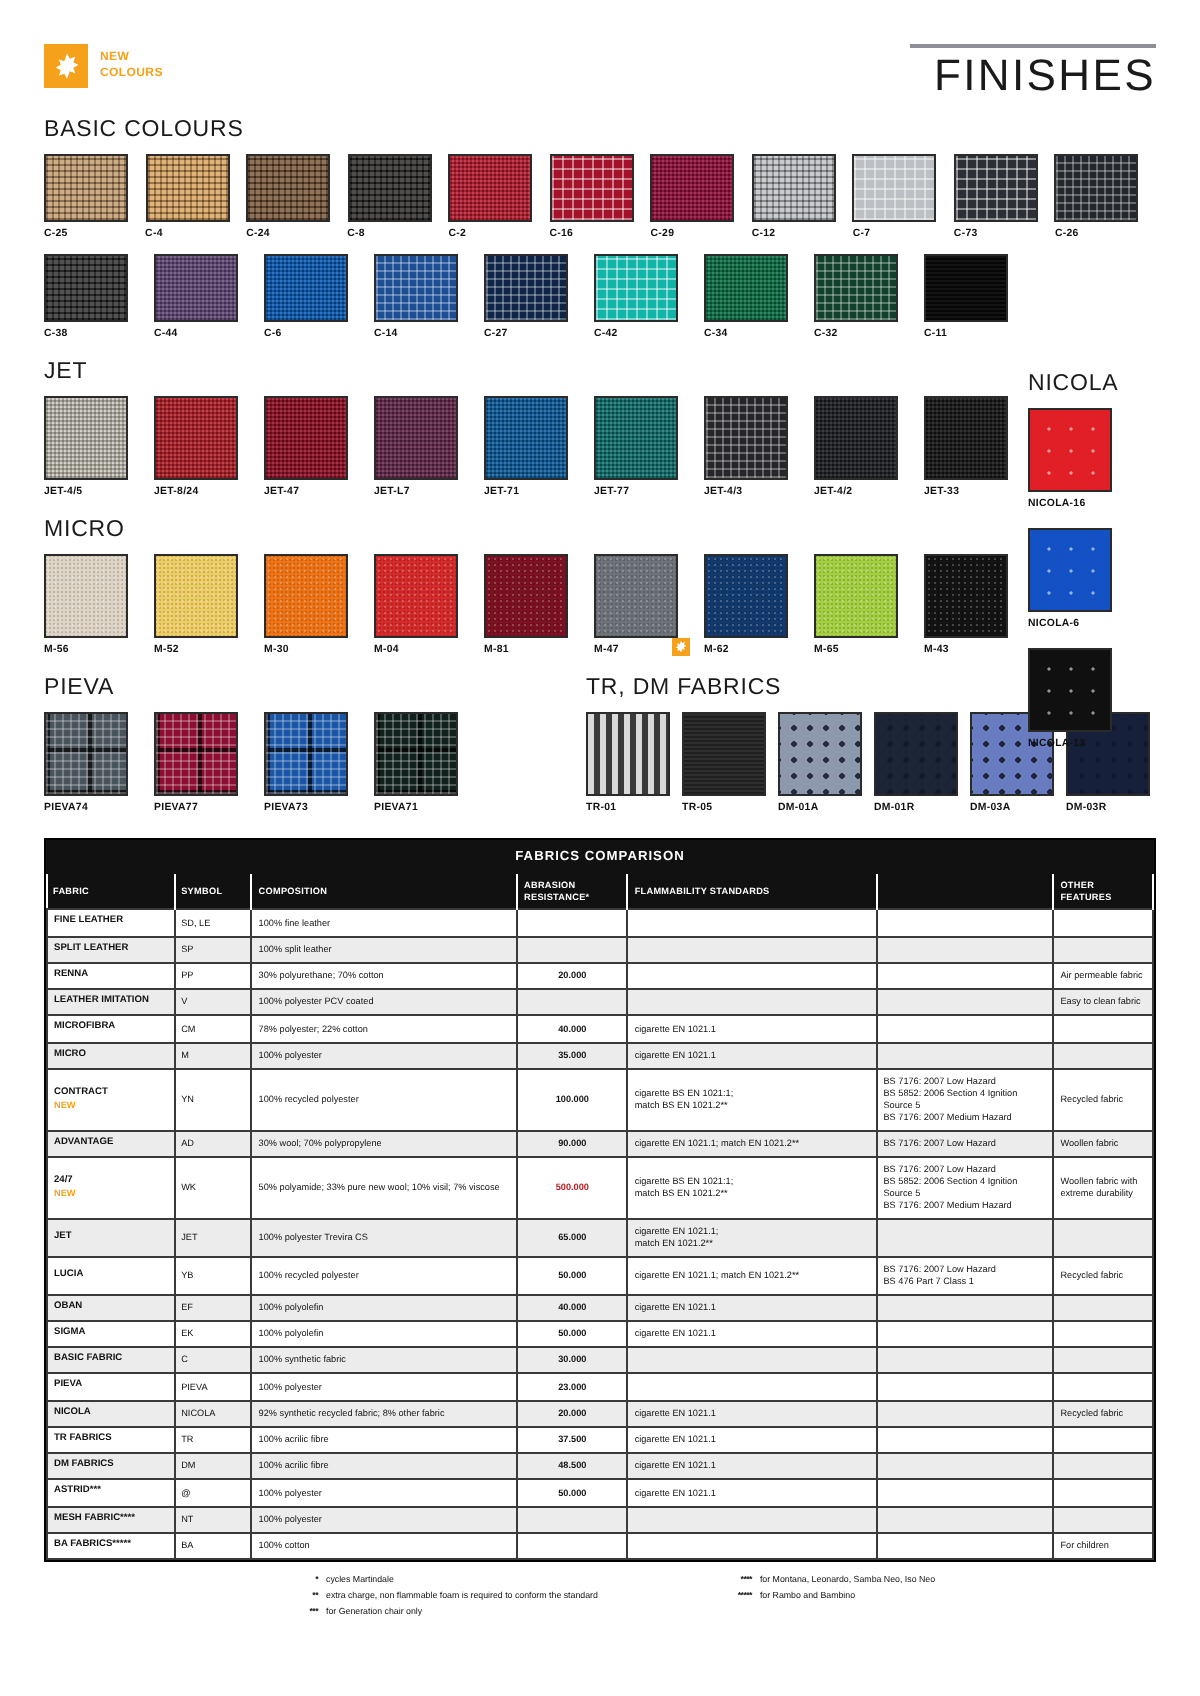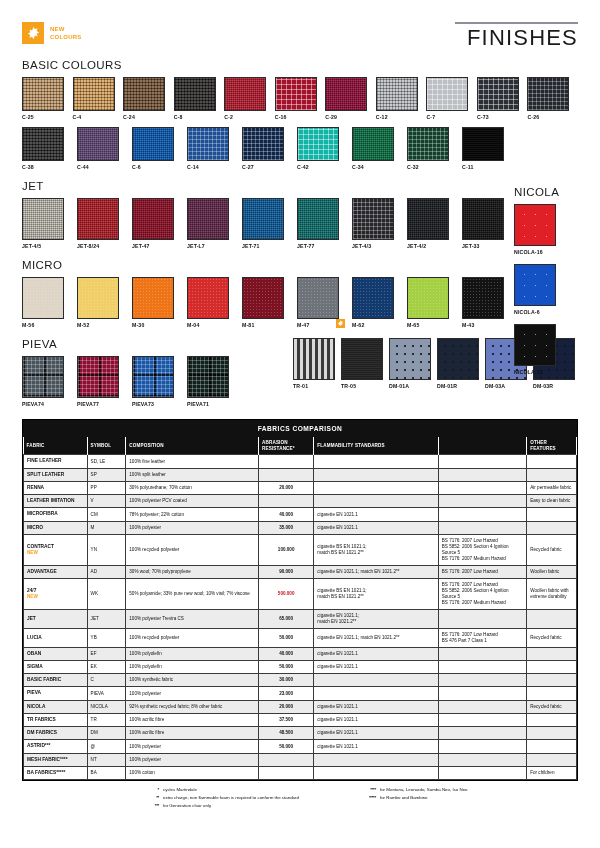--- a/index.html
+++ b/index.html
@@ -423,20 +423,21 @@
           </div>
           <div class="sw-cell">
             <div class="sw sq" style="background: rgb(16, 32, 28);">
               <div class="weave w-pieva"></div>
             </div>
             <div class="sw-lab">PIEVA71</div>
           </div>
         </div>
     </div>
     <div class="col-right">
+      <div class="sect-h">TR, DM FABRICS</div>
       <div class="row" id="trdm-row">
           <div class="sw-cell">
             <div class="sw sq" style="background: rgb(154, 154, 154);">
               <div class="weave w-stripe"></div>
             </div>
             <div class="sw-lab">TR-01</div>
           </div>
           <div class="sw-cell">
             <div class="sw sq" style="background: rgb(35, 35, 35);">
               <div class="weave w-flat"></div>

